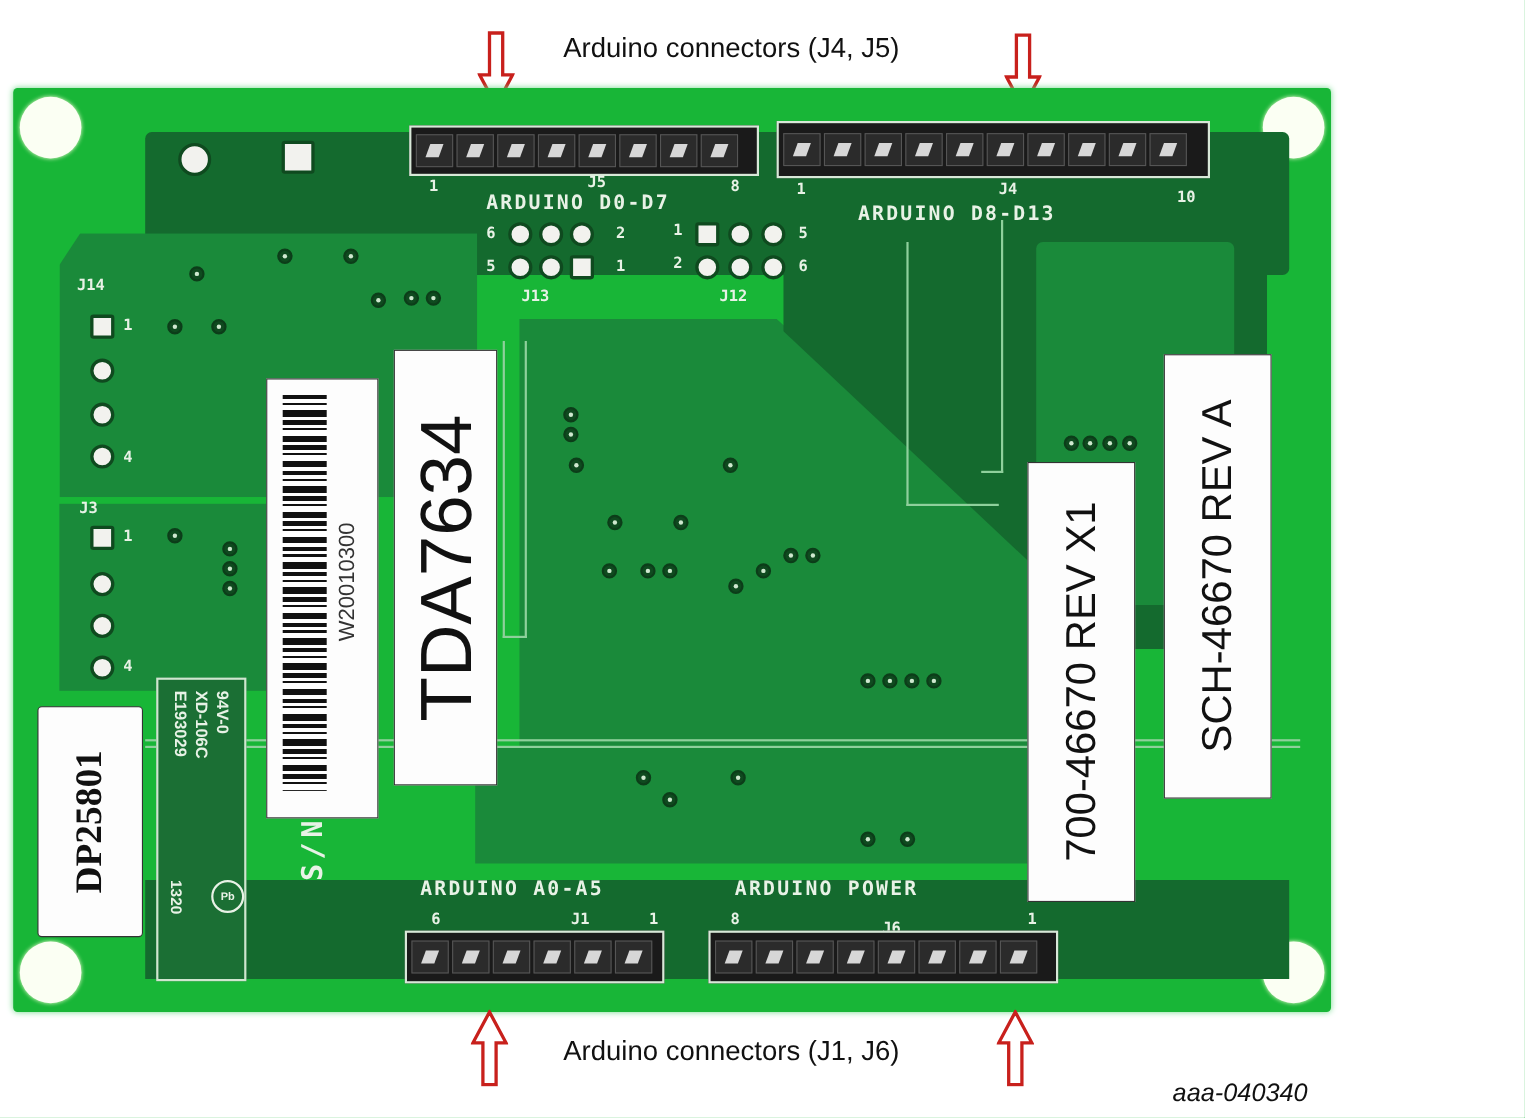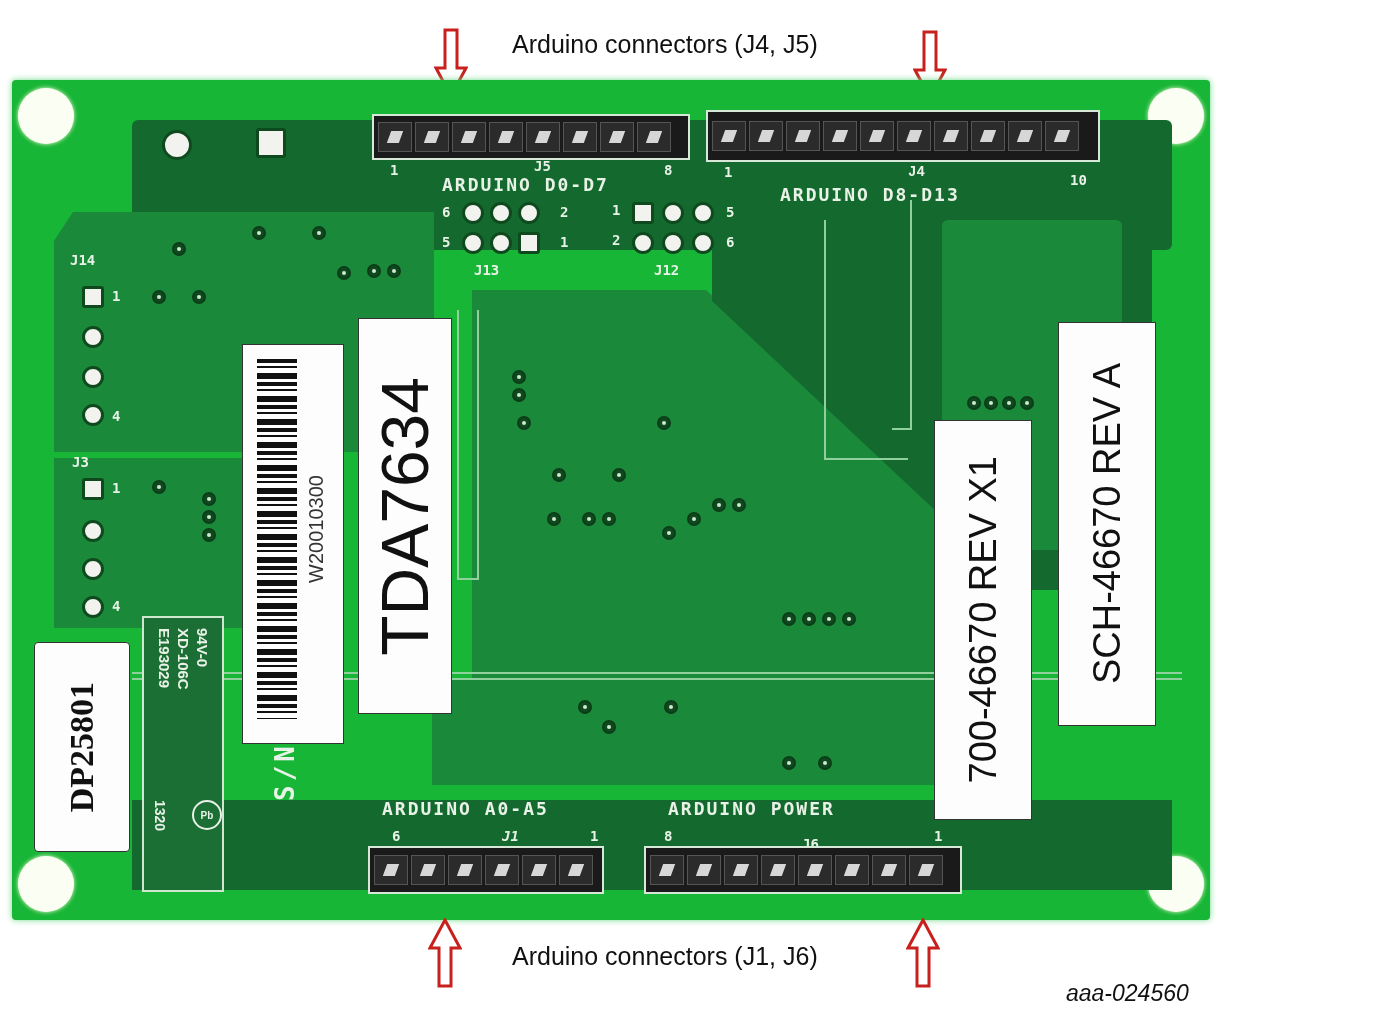--- a/index.html
+++ b/index.html
@@ -83,21 +83,21 @@
       <div class="pin"></div>
       <div class="pin"></div>
       <div class="pin"></div>
     <div class="pin"></div>
       <div class="pin"></div>
       <div class="pin"></div>
       <div class="pin"></div>
       <div class="pin"></div>
   </div>
   <div class="silk silk-sm" style="left:712px;top:84px;">1</div>
-  <div class="silk silk-sm" style="left:896px;top:84px;font-family:Liberation Mono, monospace;">J4</div>
+  <div class="silk silk-sm" style="left:896px;top:84px;">J4</div>
   <div class="silk silk-sm" style="left:1058px;top:92px;">10</div>
   <div class="silk" style="left:768px;top:104px;font-size:18px;">ARDUINO D8-D13</div>
 
   <div class="silk silk-sm" style="left:430px;top:124px;">6</div>
   <div class="pad" style="left:450px;top:122px;"></div>
   <div class="pad" style="left:478px;top:122px;"></div>
   <div class="pad" style="left:506px;top:122px;"></div>
   <div class="silk silk-sm" style="left:548px;top:124px;">2</div>
   <div class="silk silk-sm" style="left:430px;top:154px;">5</div>
   <div class="pad" style="left:450px;top:152px;"></div>
@@ -194,21 +194,21 @@
   </div>
   <div class="label" style="left:922px;top:340px;width:98px;height:400px;">
     <div class="vtext" style="font-size:38px;">700-46670 REV X1</div>
   </div>
   <div class="label" style="left:1046px;top:242px;width:98px;height:404px;">
     <div class="vtext" style="font-size:38px;">SCH-46670 REV A</div>
   </div>
 
   <div class="silk" style="left:370px;top:718px;font-size:18px;">ARDUINO A0-A5</div>
   <div class="silk silk-sm" style="left:380px;top:748px;">6</div>
-  <div class="silk silk-sm" style="left:490px;top:748px;font-style:italic;">J1</div>
+  <div class="silk silk-sm" style="left:507px;top:748px;">J1</div>
   <div class="silk silk-sm" style="left:578px;top:748px;">1</div>
   <div class="header" style="left:356px;top:766px;width:236px;height:48px;">
     <div class="pin"></div>
       <div class="pin"></div>
       <div class="pin"></div>
     <div class="pin"></div>
       <div class="pin"></div>
       <div class="pin"></div>
   </div>
 
@@ -229,13 +229,13 @@
 </div>
 
 <svg class="arrow" style="left:428px;top:918px;" viewBox="0 0 34 70">
   <path d="M11 68 H23 V30 H32 L17 2 L2 30 H11 Z" fill="#fff" stroke="#c8201c" stroke-width="3"></path>
 </svg>
 <svg class="arrow" style="left:906px;top:918px;" viewBox="0 0 34 70">
   <path d="M11 68 H23 V30 H32 L17 2 L2 30 H11 Z" fill="#fff" stroke="#c8201c" stroke-width="3"></path>
 </svg>
 <div class="callout" style="left:512px;top:942px;">Arduino connectors (J1, J6)</div>
 
-<div class="figid" style="left:1066px;top:980px;">aaa-024560</div>
+<div class="figid" style="left:1066px;top:980px;">aaa-040340</div>
 
 </body></html>

